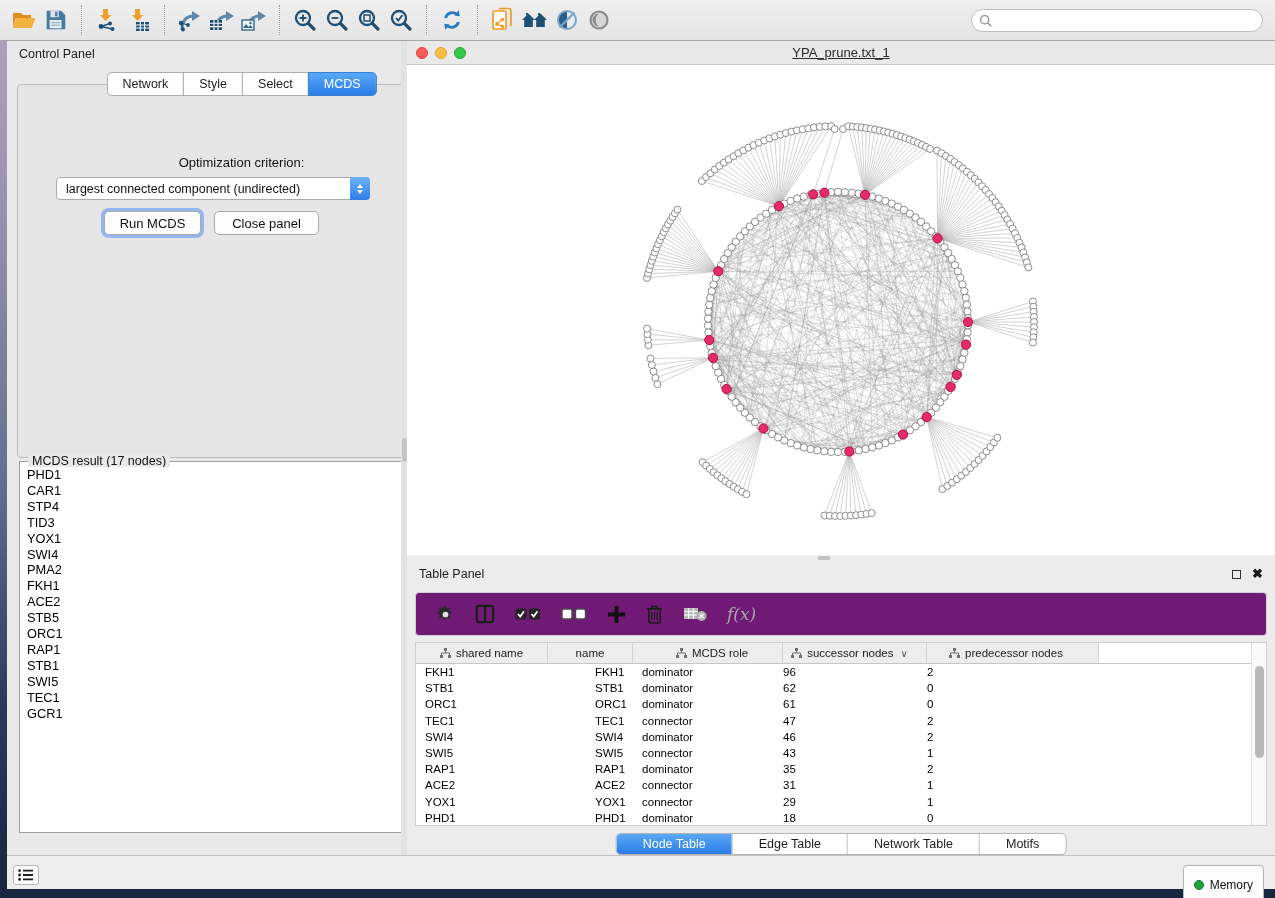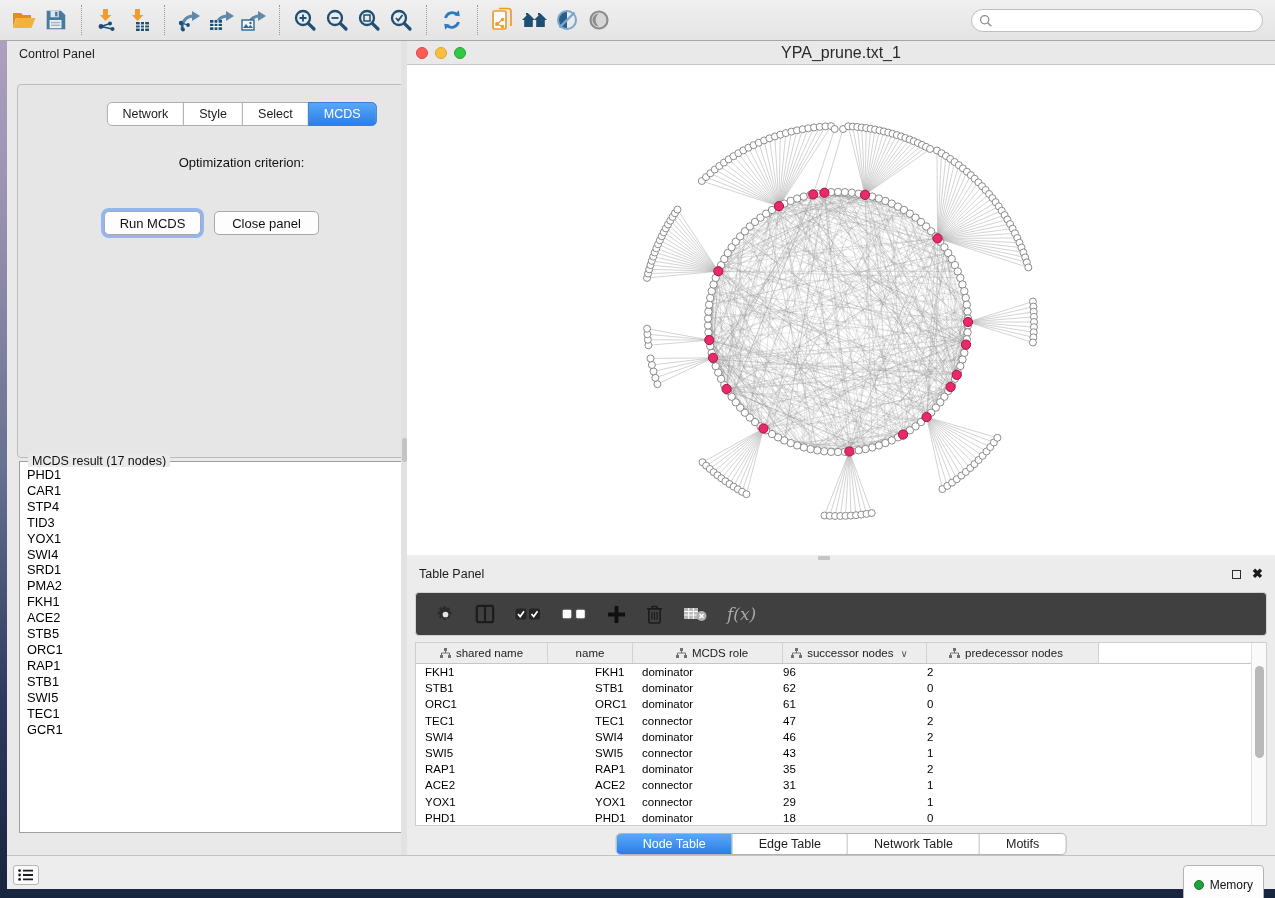--- a/index.html
+++ b/index.html
@@ -21,21 +21,21 @@
   
   .panel-title{height:26px;display:flex;align-items:center;padding:0 12px;font-size:12.5px;color:#1c1c1c;}
   .win-btns{margin-left:auto;display:flex;gap:11px;align-items:center;}
   .float-ico{width:9px;height:9px;border:1.6px solid #2c2c2c;display:inline-block;}
   .close-ico{font-size:13px;font-weight:bold;color:#1a1a1a;line-height:10px;}
   
   .control-panel{position:absolute;left:7px;top:41px;width:470px;height:814px;background:#e9e9e9;
     border-right:1px solid #bdbdbd;}
   .seg-tabs{position:absolute;top:31px;left:50%;transform:translateX(-50%);display:flex;z-index:3;}
   .seg-tab{padding:4px 15px;font-size:12.5px;background:#fff;border:1px solid #aeaeae;margin-left:-1px;
-    color:#1c1c1c;white-space:nowrap;margin-top:30px;}
+    color:#1c1c1c;white-space:nowrap;}
   .seg-tab:first-child{border-radius:5px 0 0 5px;margin-left:0;}
   .seg-tab:last-child{border-radius:0 5px 5px 0;}
   .seg-tab.active{background:linear-gradient(#58a8f8,#2c7de8);border-color:#3a7fd0;color:#fff;}
   .mcds-box{position:absolute;left:10px;right:10px;top:43px;height:374px;background:#e6e6e6;
     border:1px solid #bcbcbc;border-radius:4px;}
   .opt-label{position:absolute;top:70px;width:100%;text-align:center;font-size:13px;color:#111;}
   .dropdown{position:absolute;left:38px;top:92px;width:314px;height:23px;background:#fff;
     border:1px solid #ababab;border-radius:4px;display:flex;align-items:center;font-size:12.5px;color:#111;}
   .dropdown .dd-text{flex:1;padding-left:9px;white-space:nowrap;overflow:hidden;}
   .dd-step{width:20px;height:23px;margin:-1px -1px -1px 0;border-radius:0 4px 4px 0;
@@ -51,30 +51,30 @@
   .mcds-list .item{font-size:12.8px;line-height:15.9px;padding-left:3px;color:#000;}
   .list-scroll{position:absolute;top:5px;bottom:4px;right:4px;width:8px;background:#f4f4f4;border-left:1px solid #dedede;}
   
   .vdiv{position:absolute;left:401px;top:41px;width:6px;height:814px;background:#e2e2e2;}
   .vdiv .thumb{position:absolute;left:0.5px;top:397px;width:5px;height:24px;background:#c4c4c4;border-radius:2px;}
   .hdiv{position:absolute;left:407px;top:555px;width:868px;height:6px;background:#ededed;}
   .hdiv .thumb{position:absolute;left:411px;top:1px;width:12px;height:4px;background:#c4c4c4;border-radius:1px;}
   
   .net-panel{position:absolute;left:407px;top:41px;width:868px;height:514px;background:#fff;}
   .net-title{height:24px;background:#e9e9e9;border-bottom:1px solid #c6c6c6;position:relative;
-    display:flex;align-items:center;justify-content:center;font-size:16px;color:#2a2a2a;}
+    display:flex;align-items:center;justify-content:center;font-size:13px;color:#2a2a2a;text-decoration:underline;}
   .lights{position:absolute;left:9px;top:6px;display:flex;gap:7px;}
   .light{width:12px;height:12px;border-radius:50%;}
   .light.r{background:#fc5b57;border:0.5px solid #e0443e;}
   .light.y{background:#fdbe3f;border:0.5px solid #dfa133;}
   .light.g{background:#33c748;border:0.5px solid #27a436;}
   .net-canvas{display:block;}
   
   .table-panel{position:absolute;left:407px;top:561px;width:868px;height:294px;background:#ececec;}
-  .tp-toolbar{position:absolute;left:8px;right:8px;top:31px;height:44px;background:#404040;
+  .tp-toolbar{position:absolute;left:8px;right:8px;top:31px;height:44px;background:#701a75;
     border:1px solid #d2d2d2;border-radius:4px;display:flex;align-items:center;gap:20px;padding-left:20px;}
   .tp-ico{display:flex;align-items:center;justify-content:center;height:26px;}
   .fx{font-family:"DejaVu Serif",serif;font-style:italic;font-size:17px;color:#a9a9a9;}
   .tbl{position:absolute;left:8px;right:8px;top:81px;height:184px;background:#fff;border:1px solid #cfcfcf;overflow:hidden;}
   .tbl-header{display:flex;height:21px;border-bottom:1px solid #c6c6c6;}
   .th{background:#ededed;border-right:1px solid #d2d2d2;display:flex;align-items:center;justify-content:center;
     gap:5px;font-size:11.5px;color:#1c1c1c;overflow:hidden;white-space:nowrap;}
   .th .sort{color:#555;font-size:10px;margin-left:2px;}
   .tbl-row{display:flex;height:16.2px;align-items:center;}
   .td{font-size:11.5px;color:#000;white-space:nowrap;overflow:hidden;}
@@ -249,33 +249,39 @@
     </span>
   </div>
   <div class="seg-tabs">
       <div class="seg-tab">Network</div>
       <div class="seg-tab">Style</div>
       <div class="seg-tab">Select</div>
       <div class="seg-tab active">MCDS</div>
     </div>
   <div class="mcds-box">
     <div class="opt-label">Optimization criterion:</div>
+    <div class="dropdown">
+      <span class="dd-text">largest connected component (undirected)</span>
+      <span class="dd-step">
+          <span class="tri-up"></span>
+          <span class="tri-dn"></span>
+        </span>
+    </div>
     <div class="btn focus" style="left:86px;top:126px;width:97px;">Run MCDS</div>
     <div class="btn" style="left:196px;top:126px;width:105px;">Close panel</div>
   </div>
   <div class="groupbox">
     <span class="groupbox-legend">MCDS result (17 nodes)</span>
     <div class="mcds-list">
         <div class="item">PHD1</div>
         <div class="item">CAR1</div>
         <div class="item">STP4</div>
         <div class="item">TID3</div>
         <div class="item">YOX1</div>
         <div class="item">SWI4</div>
-        <div class="item">SRD1</div>
         <div class="item">PMA2</div>
         <div class="item">FKH1</div>
         <div class="item">ACE2</div>
         <div class="item">STB5</div>
         <div class="item">ORC1</div>
         <div class="item">RAP1</div>
         <div class="item">STB1</div>
         <div class="item">SWI5</div>
         <div class="item">TEC1</div>
         <div class="item">GCR1</div>

